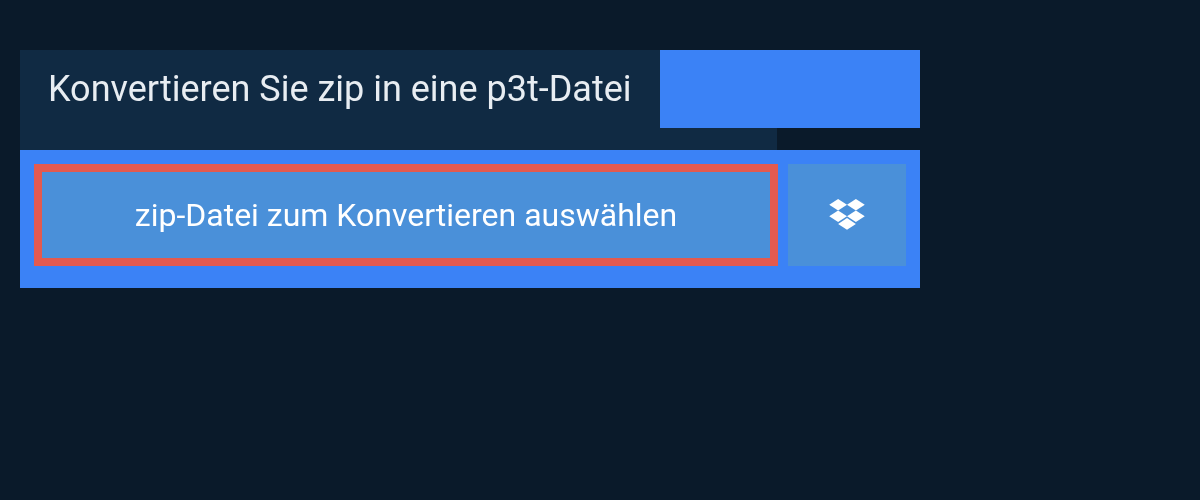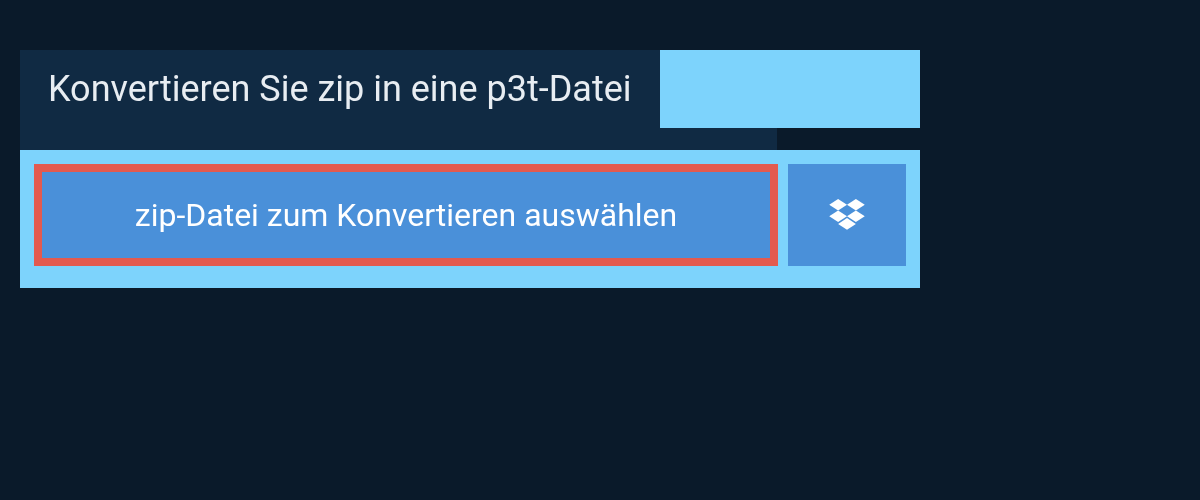--- a/index.html
+++ b/index.html
@@ -8,21 +8,21 @@
       box-sizing: border-box;
     }
     body {
       background-color: #0a1a2a;
       font-family: -apple-system, BlinkMacSystemFont, "Segoe UI", Roboto, Helvetica, Arial, sans-serif;
       width: 1200px;
       height: 500px;
       overflow: hidden;
     }
     .panel {
-      background-color: #7dd3fc;
+      background-color: #3b82f6;
       position: absolute;
       top: 50px;
       left: 20px;
       width: 900px;
     }
     .title-bar {
       background-color: #102a43;
       padding: 18px 28px;
       display: inline-block;
     }

